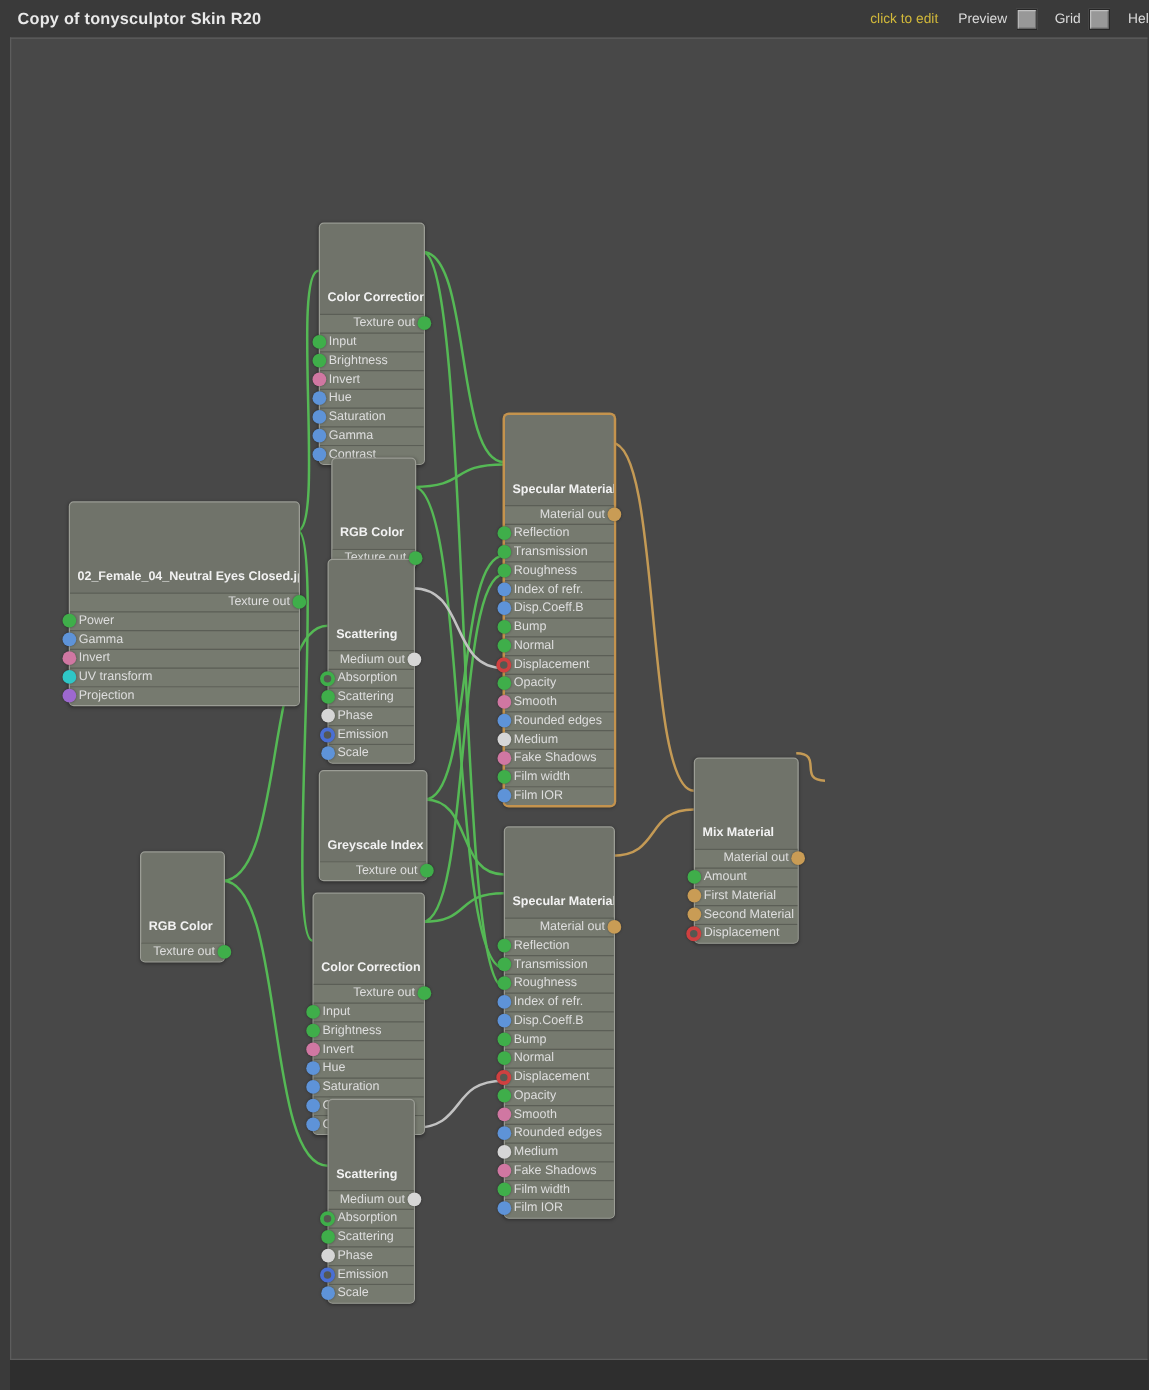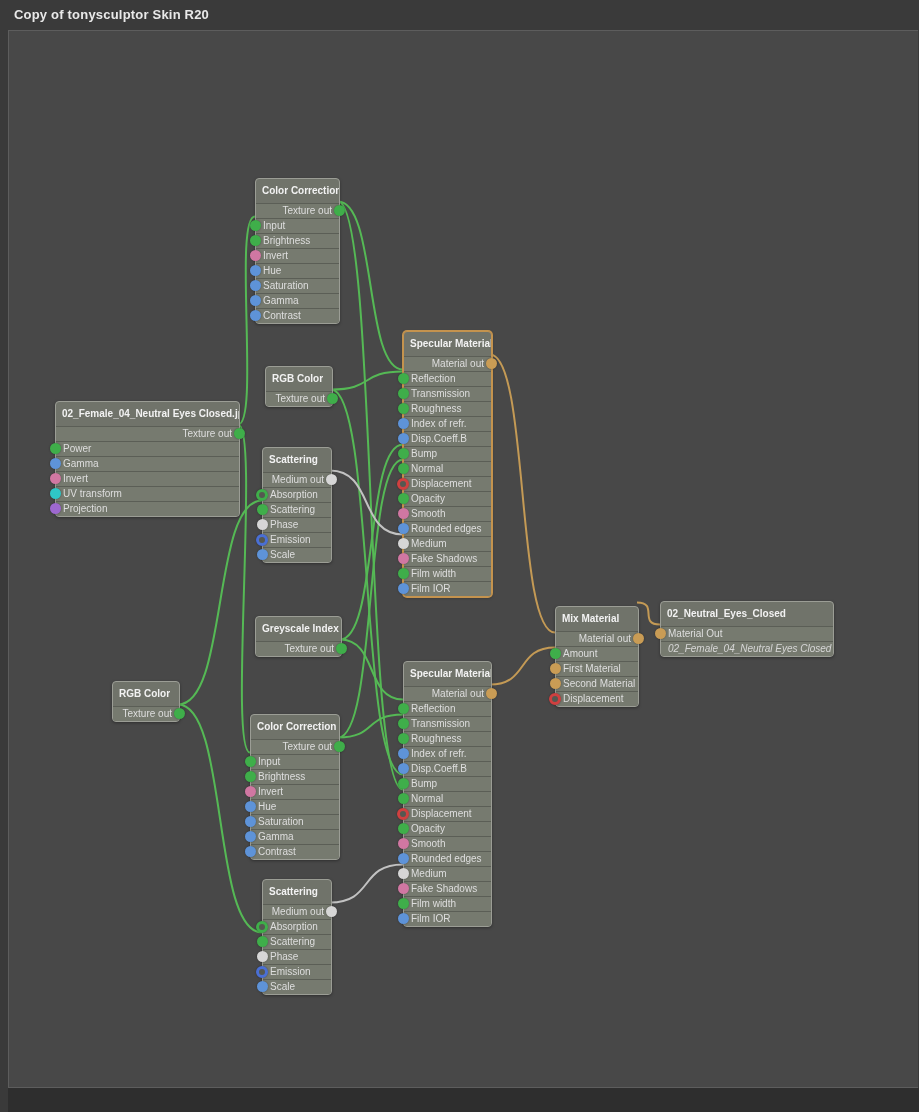--- a/index.html
+++ b/index.html
@@ -16,39 +16,47 @@
   #canvas{position:absolute;left:8px;top:30px;width:910px;height:1058px;background:#484848;
           border:1px solid #5d5d5d;border-right:none;box-sizing:border-box;}
   #bottom-strip{position:absolute;left:8px;top:1088px;width:911px;height:24px;background:#2e2e2e;}
   #wire-svg{position:absolute;left:0;top:0;width:919px;height:1112px;z-index:2;pointer-events:none;}
   #wire-svg path{pointer-events:stroke;}
   #node-layer{position:absolute;left:0;top:0;width:919px;height:1112px;z-index:3;}
   .node{position:absolute;background:#70736a;border:1px solid #9b9d95;border-radius:4px;
         color:#e2e2e2;font-size:10px;box-shadow:0 1px 3px rgba(0,0,0,.35);}
   .node.selected{border-color:#c4934e;box-shadow:0 0 0 1px #c4934e,0 1px 3px rgba(0,0,0,.35);}
   .node .title{height:16px;line-height:16px;padding:4px 6px;font-weight:bold;color:#f2f2f2;
-               white-space:nowrap;overflow:hidden;}
+               white-space:nowrap;overflow:hidden;margin-top:48px;}
   .row{position:relative;height:15px;line-height:14px;padding:0 7px;background:#767a6f;
        border-top:1px solid #5b5e56;box-sizing:border-box;white-space:nowrap;overflow:visible;
        color:#dedede;}
   .row.last{border-radius:0 0 3px 3px;}
   .row.out{text-align:right;}
   .row.text{background:#767a6f;font-style:italic;color:#d6d6d6;}
   .port{position:absolute;width:11px;height:11px;border-radius:50%;top:1px;z-index:4;cursor:pointer;
         box-shadow:0 0 2px rgba(0,0,0,.4);}
   .port.in{left:-6px;}
   .port.out{right:-6px;left:auto;}
   .port.ring{width:6px;height:6px;border-style:solid;border-width:3px;background:#555851 !important;top:1px;}
   .port.ring.in{left:-7px;}
 </style>
 </head>
 <body>
 
 <div id="topbar">
   <span class="doc-title">Copy of tonysculptor Skin R20</span>
+  <div id="topbar-right">
+    <span class="edit-link">click to edit</span>
+    <span class="bar-label">Preview</span>
+    <span class="checkbox"></span>
+    <span class="bar-label">Grid</span>
+    <span class="checkbox"></span>
+    <span class="bar-label" style="margin-right:0">Hel</span>
+  </div>
 </div>
 
 <div id="canvas"></div>
 <div id="bottom-strip"></div>
 <svg id="wire-svg" xmlns="http://www.w3.org/2000/svg">
     <path d="M 238 424.5 C 260 424.5, 233 216.5, 255 216.5" fill="none" stroke="#55b955" stroke-width="2"></path>
     <path d="M 238 424.5 C 260 424.5, 228 752.5, 250 752.5" fill="none" stroke="#55b955" stroke-width="2"></path>
     <path d="M 178 704.5 C 228.4 704.5, 211.6 500.5, 262 500.5" fill="none" stroke="#55b955" stroke-width="2"></path>
     <path d="M 178 704.5 C 228.4 704.5, 211.6 932.5, 262 932.5" fill="none" stroke="#55b955" stroke-width="2"></path>
     <path d="M 338 201.5 C 377 201.5, 364 369.5, 403 369.5" fill="none" stroke="#55b955" stroke-width="2"></path>
@@ -166,18 +174,13 @@
       <div class="row last">Scale<span class="port in" style="background: rgb(94, 147, 216);"></span></div>
     </div>
     <div class="node" style="left: 555px; top: 606px; width: 82px;">
       <div class="title">Mix Material</div>
       <div class="row out">Material out<span class="port out" style="background: rgb(201, 156, 85);"></span></div>
       <div class="row">Amount<span class="port in" style="background: rgb(63, 174, 74);"></span></div>
       <div class="row">First Material<span class="port in" style="background: rgb(201, 156, 85);"></span></div>
       <div class="row">Second Material<span class="port in" style="background: rgb(201, 156, 85);"></span></div>
       <div class="row last">Displacement<span class="port in ring" style="border-color: rgb(207, 64, 64);"></span></div>
     </div>
-    <div class="node" style="left: 660px; top: 601px; width: 172px;">
-      <div class="title">02_Neutral_Eyes_Closed</div>
-      <div class="row">Material Out<span class="port in" style="background: rgb(201, 156, 85);"></span></div>
-      <div class="row text last">02_Female_04_Neutral Eyes Closed</div>
-    </div>
   </div>
 
 </body></html>

